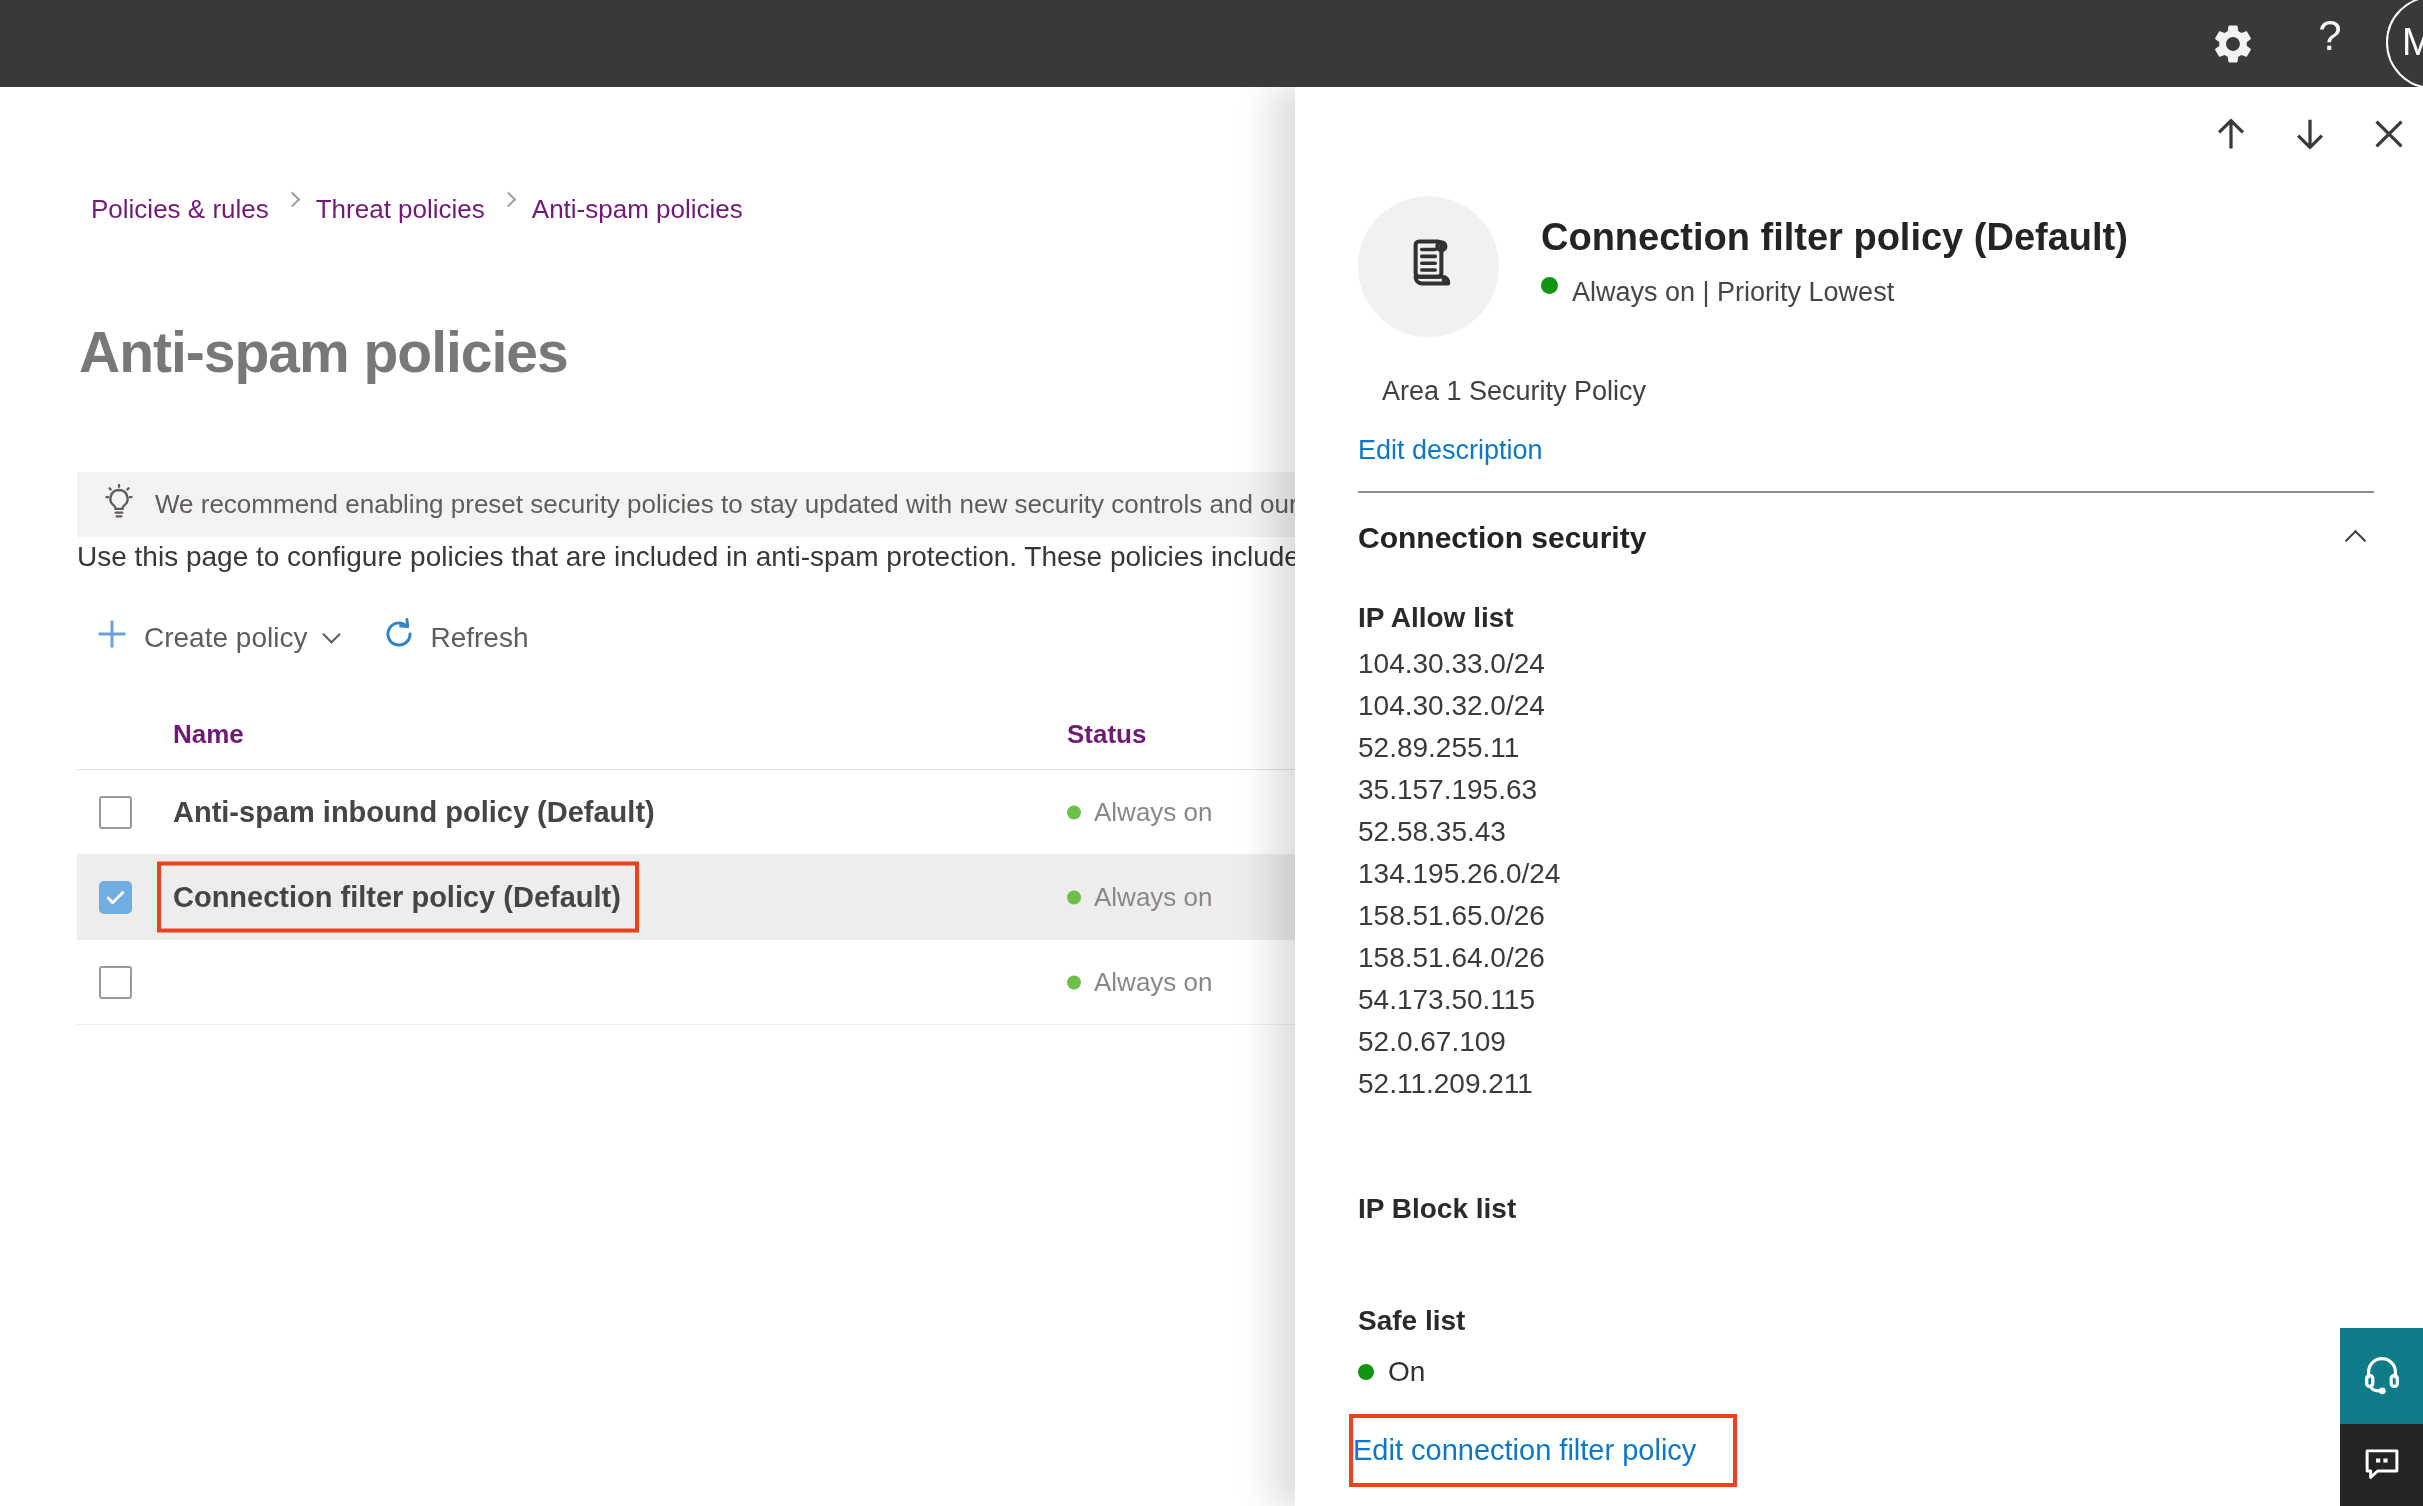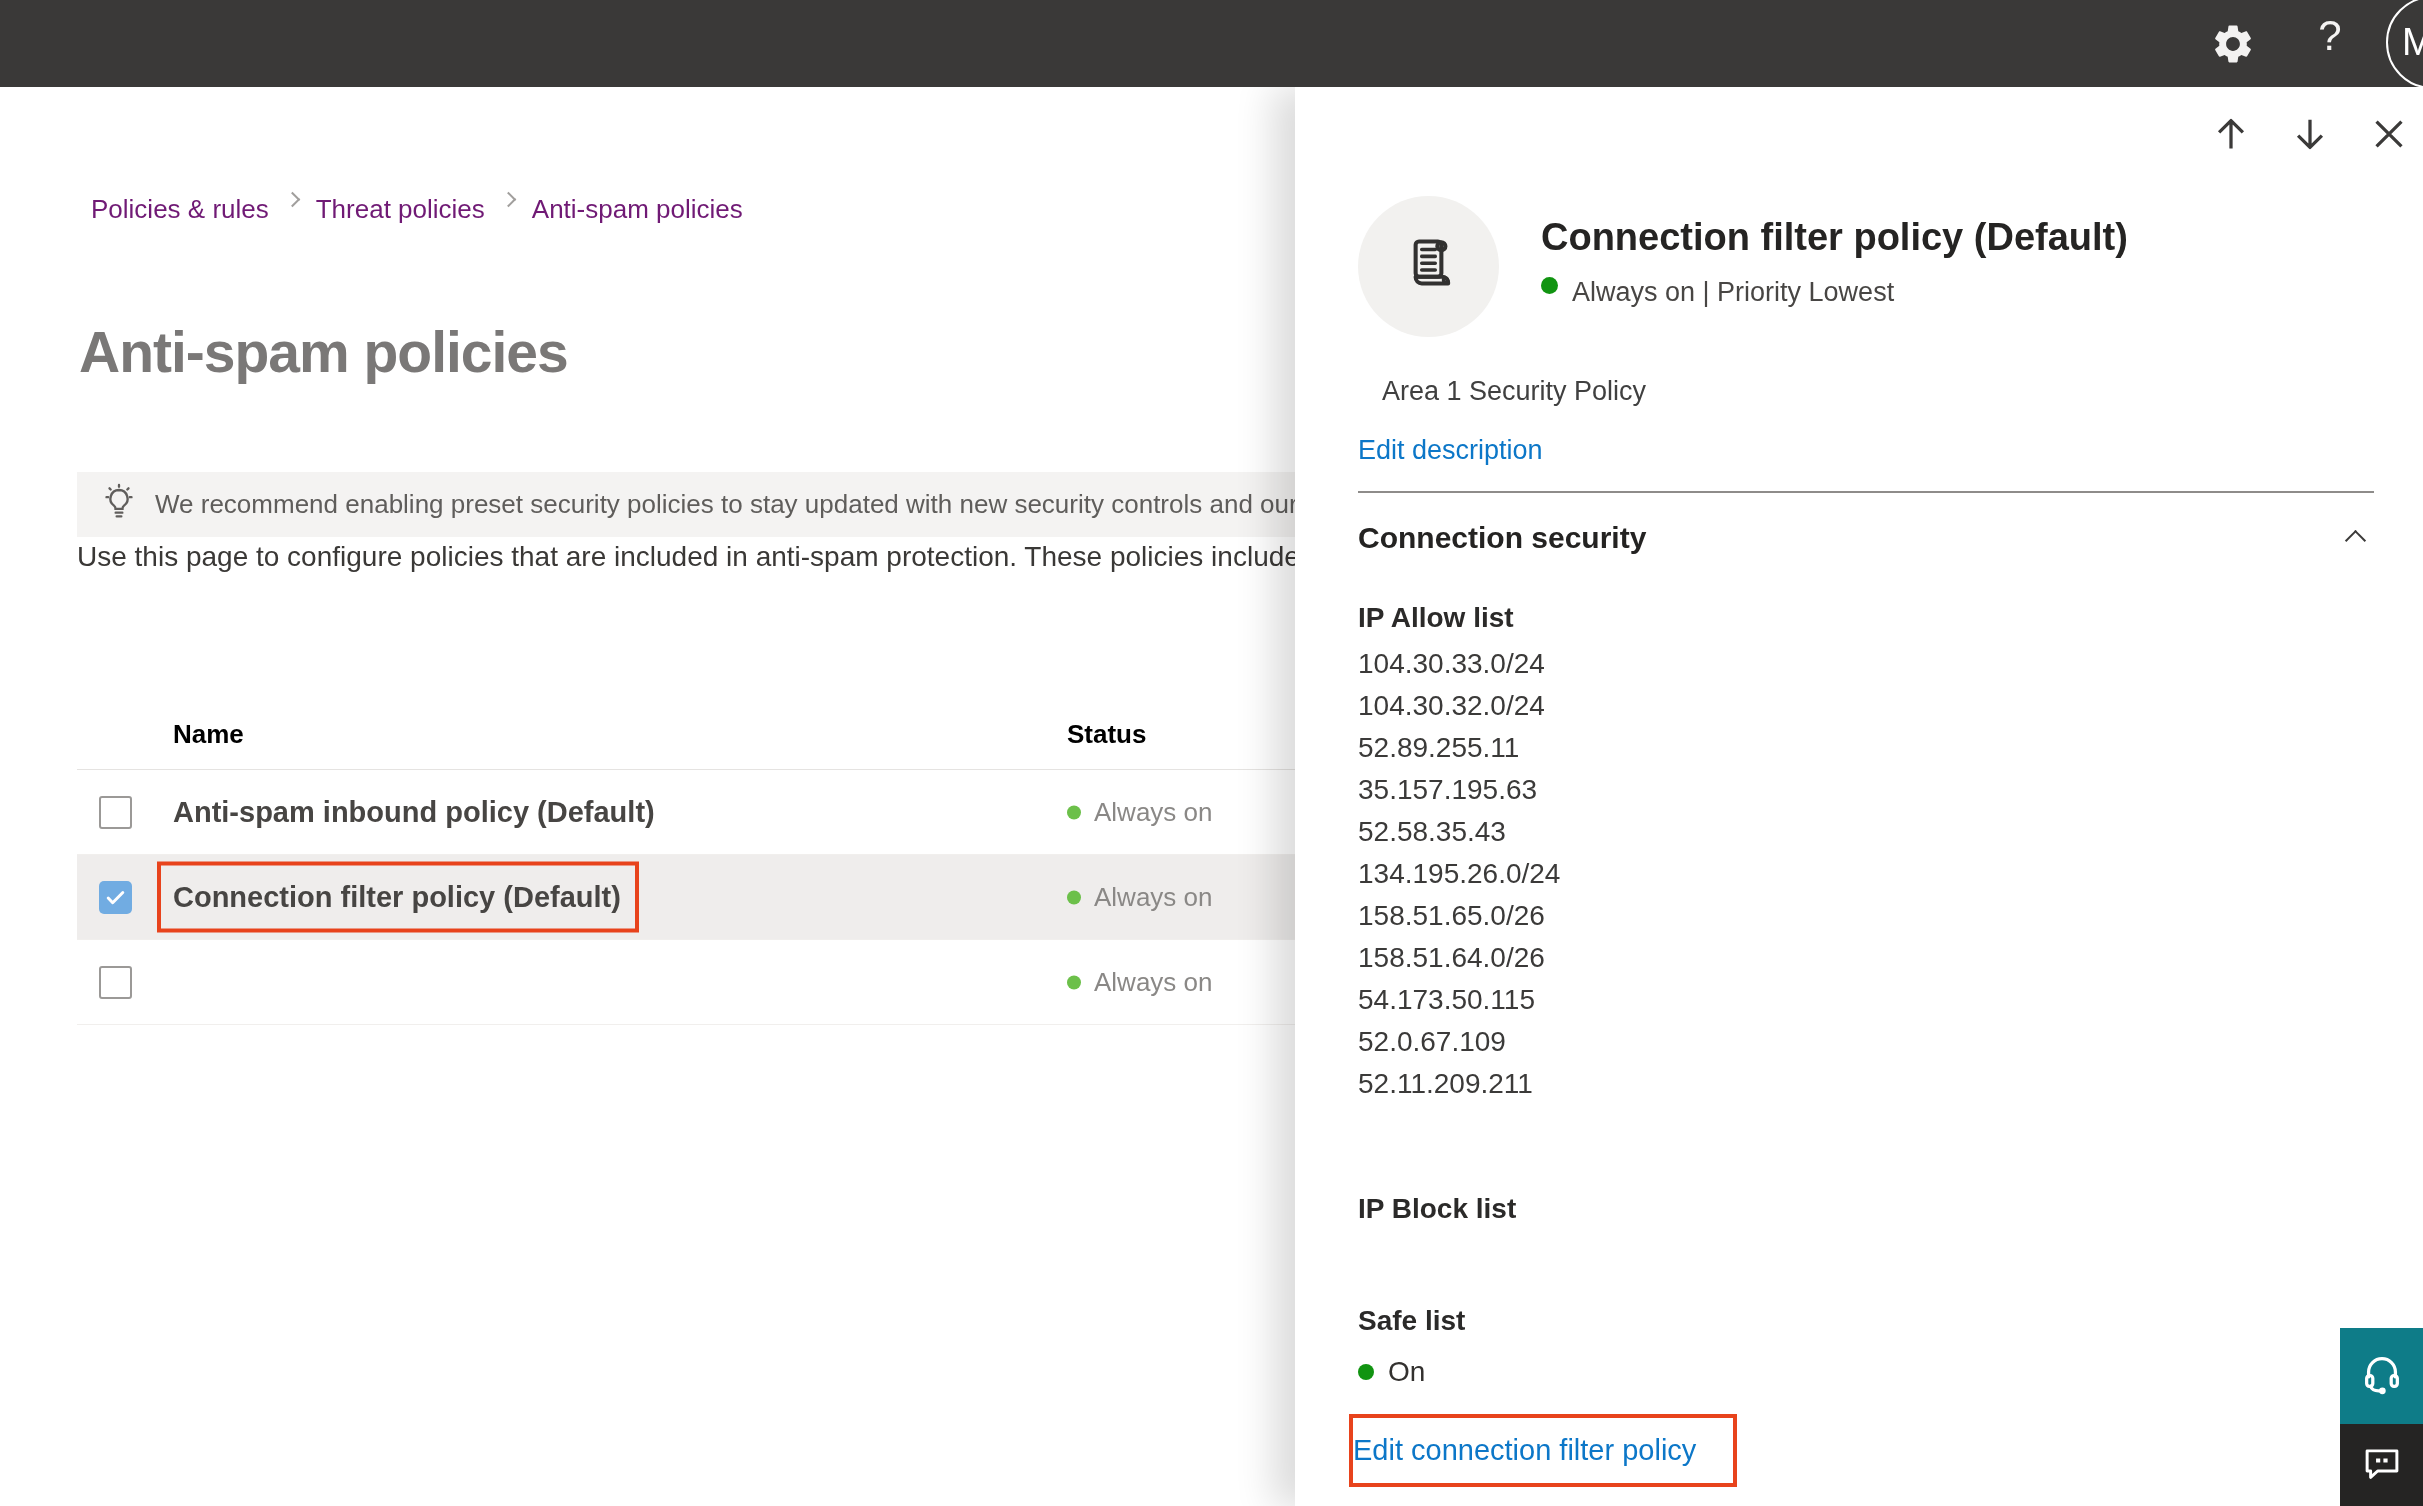--- a/index.html
+++ b/index.html
@@ -37,21 +37,21 @@
 
   
   #toolbar{position:absolute;left:94px;top:612px;height:51px;display:flex;align-items:center;font-size:28px;color:#5f5d5b;}
   #toolbar .lbl{margin-left:14px;}
   #toolbar .gap{width:44px;}
   #create-chev{margin-left:18px;margin-top:-6px;}
 
   
   #table{position:absolute;left:77px;top:693px;width:1218px;}
   #table-header{position:relative;height:77px;border-bottom:1px solid #e5e3e1;}
-  #table-header .th{position:absolute;top:26px;font-size:26px;font-weight:600;color:#000000;}
+  #table-header .th{position:absolute;top:26px;font-size:26px;font-weight:600;color:#701a75;}
   #table-header .th.name{left:96px;}
   #table-header .th.status{left:990px;}
   .trow{position:relative;height:85px;border-bottom:1px solid #f1efed;background:#fff;}
   .trow.selected{background:#efedec;}
   .cbx{position:absolute;left:22px;top:26px;width:33px;height:33px;border:2px solid #9b9997;border-radius:3px;background:#fff;}
   .cbx.checked{border:none;background:var(--checkbox-blue);border-radius:5px;}
   .cbx svg{position:absolute;left:3px;top:3px;width:27px;height:27px;}
   .pname{position:absolute;left:96px;top:50%;transform:translateY(-50%);font-size:29px;font-weight:600;color:#474543;white-space:nowrap;}
   .pname.redbox{left:80px;border:4px solid var(--highlight-red);padding:15px 14px 15px 12px;background:transparent;}
   .stat{position:absolute;left:990px;top:50%;transform:translateY(-50%);display:flex;align-items:center;gap:13px;
@@ -126,20 +126,39 @@
         <path d="M10 17.8h4M10.6 20h2.8"></path>
         <path d="M12 1.2v1M6.3 3.2l.7.7M17.7 3.2l-.7.7M4.5 8.5h1M18.5 8.5h1" stroke-dasharray="1.5 2"></path>
           </g>
         </svg>
     </span>
     <span class="btext">We recommend enabling preset security policies to stay updated with new security controls and our recomme</span>
   </div>
 
   <div id="intro">Use this page to configure policies that are included in anti-spam protection. These policies include</div>
 
+  <div id="toolbar">
+    <span>
+      <svg viewBox="0 0 24 24" width="36" height="36">
+          <path d="M12 3v18M3 12h18" stroke="#6ca2d9" stroke-width="2" fill="none"></path>
+        </svg>
+    </span>
+    <span class="lbl">Create policy</span>
+    <span id="create-chev" class="chev down"></span>
+    <span class="gap"></span>
+    <span>
+      <svg viewBox="0 0 24 24" width="34" height="34">
+          <g fill="none" stroke="#2f83c9" stroke-width="2.1" stroke-linecap="round" stroke-linejoin="round">
+        <path d="M19.8 12a7.8 7.8 0 1 1-2.6-5.8"></path>
+            <path d="M17.6 1.8l.5 5-5-.4"></path>
+          </g>
+        </svg>
+    </span>
+    <span class="lbl">Refresh</span>
+  </div>
 
   <div id="table">
     <div id="table-header">
       <span class="th name">Name</span>
       <span class="th status">Status</span>
     </div>
     <div id="policy-rows">
         <div class="trow">
           <span class="cbx"></span>
           <span class="pname">Anti-spam inbound policy (Default)</span>

